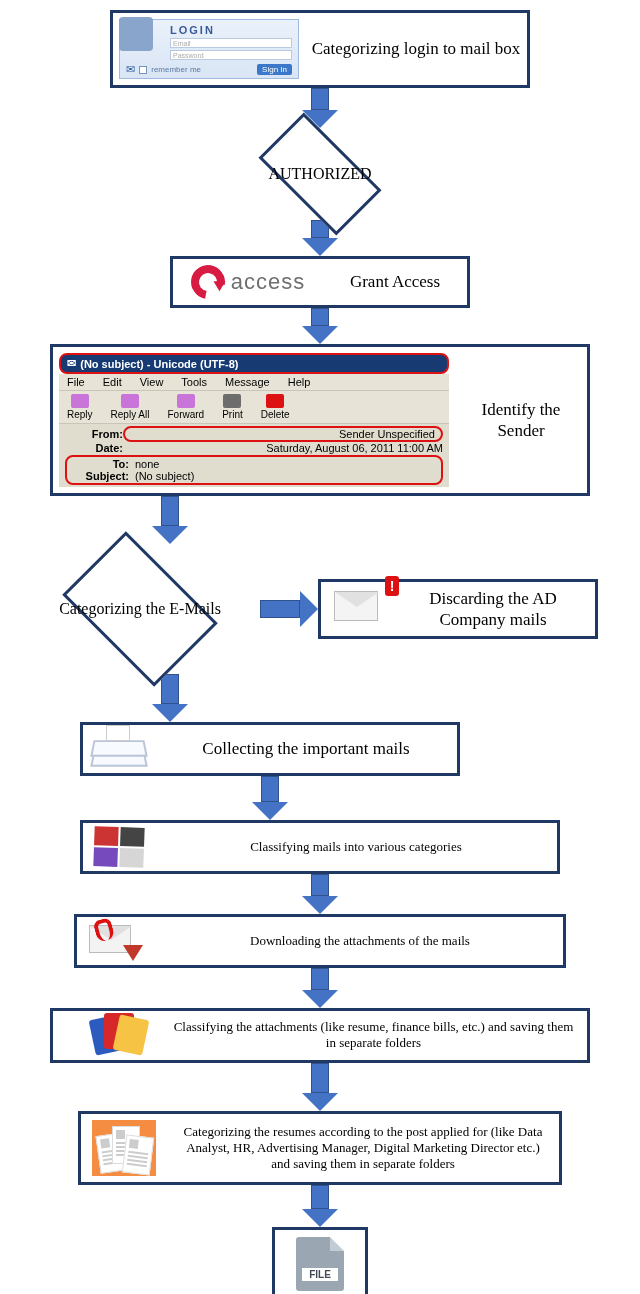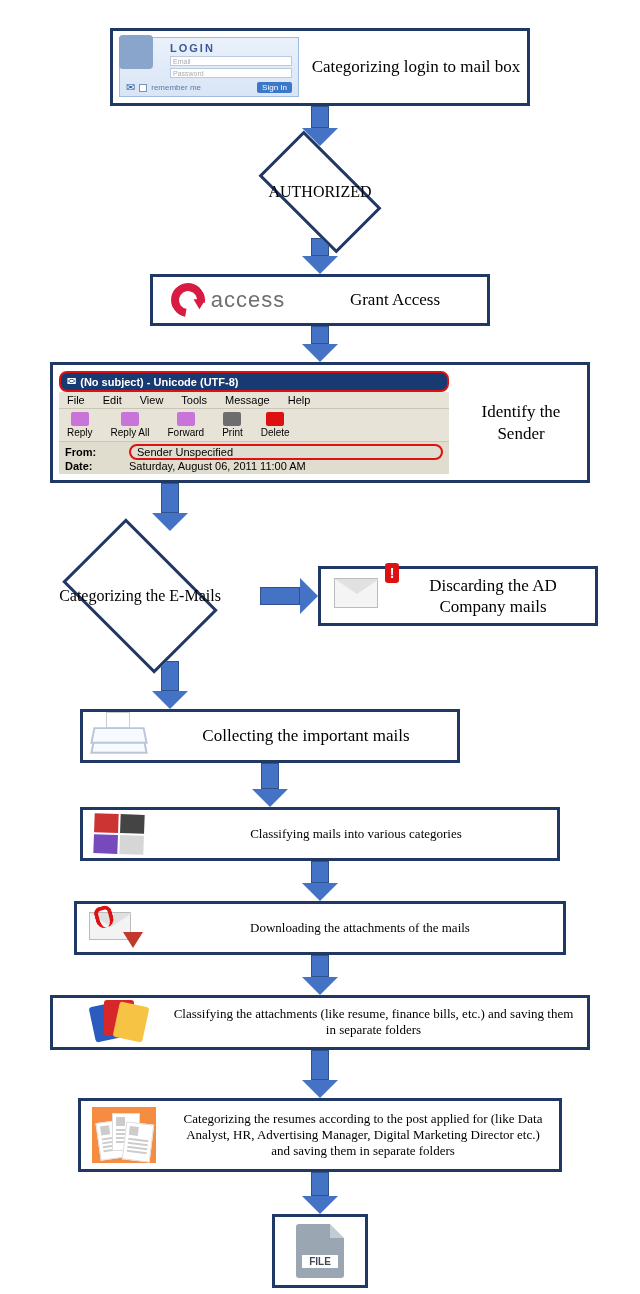--- a/index.html
+++ b/index.html
@@ -180,21 +180,21 @@
     border-bottom:1px solid #c9c5b8;
   }
   .mail .tool .tbtn { display:flex; flex-direction:column; align-items:center; font-size:10px;}
   .mail .tool .tbtn .ticon { width:18px; height:14px; background:#c974d8; border-radius:2px; margin-bottom:1px;}
   .mail .tool .tbtn.print .ticon { background:#6d6d6d;}
   .mail .tool .tbtn.del .ticon { background:#d11;}
   .mail .hdr {
     background:#e1ddce;
     padding:2px 6px;
   }
-  .mail .hdrrow { display:flex; gap:6px; align-items:center; }
+  .mail .hdrrow { display:flex; align-items:center;text-align:right; }
   .mail .hdrrow .lbl { width:58px; font-weight:bold;}
   .mail .pill {
     border:2px solid #d11;
     border-radius:8px;
     padding:0 6px;
     flex:1;
     background:#e1ddce;
   }
   
   .mini { width:60px; height:48px; display:flex; align-items:center; justify-content:center;}
@@ -259,21 +259,21 @@
   .fileicon::before{content:"";position:absolute;right:0;top:0;width:0;height:0;border-left:14px solid #c2ccd5;border-top:14px solid #fff;}
   .fileicon .lbl{position:absolute;left:6px;right:6px;bottom:10px;background:#fff;color:#414b57;font-size:10px;text-align:center;font-family:Arial;font-weight:bold;padding:1px 0;}
   .identify-box .text { padding: 4px 10px; flex-direction:column; font-size:17px;}
   .wide .text{font-size:13px;}
 </style>
 </head>
 <body>
 
 <div class="col">
 
-  <div class="box" style="width:420px;margin-top:18px;">
+  <div class="box" style="width:420px;">
     <div style="flex:0 0 190px; padding:6px;" class="login-wrap">
       <div class="login">
         <div class="sil"></div>
         <div class="title">LOGIN</div>
         <div class="field">Email</div>
         <div class="field">Password</div>
         <div class="row2">
           <span style="color:#2e5aa0;font-size:11px;">✉</span>
           <div class="chk"></div>
           <div class="remember">remember me</div>
@@ -292,21 +292,21 @@
   <div class="diamond-wrap" style="width:220px;height:92px;">
     <div class="diamond-shape" style="width:110px;height:64px;"></div>
     <div class="diamond-label">AUTHORIZED</div>
   </div>
 
   <div class="arrow-down">
     <div class="stem" style="height:18px;"></div>
       <div class="head"></div>
   </div>
 
-  <div class="box" style="width:340px;">
+  <div class="box" style="width:300px;">
     <div style="flex:0 0 150px; display:flex;align-items:center;justify-content:center;padding:6px;">
       <div class="access-logo">
         <div class="ring"></div>
         <div class="word">access</div>
       </div>
     </div>
     <div class="text" style="flex:1;">Grant Access</div>
   </div>
 
   <div class="arrow-down">
@@ -353,20 +353,32 @@
         </div>
         <div class="hdr">
           <div class="hdrrow">
               <div class="lbl">From:</div>
               <div class="pill">Sender Unspecified</div>
             </div>
           <div class="hdrrow">
               <div class="lbl">Date:</div>
               <div style="flex:1;">Saturday, August 06, 2011 11:00 AM</div>
             </div>
+          <div class="hdrrow" style="margin-top:1px;">
+            <div style="flex:1;border:2px solid #d11;border-radius:8px;padding:1px 4px;">
+              <div style="display:flex;gap:6px;">
+                  <div class="lbl">To:</div>
+                  <div>none</div>
+                </div>
+              <div style="display:flex;gap:6px;">
+                  <div class="lbl">Subject:</div>
+                  <div>(No subject)</div>
+                </div>
+            </div>
+          </div>
         </div>
       </div>
     </div>
     <div class="text" style="flex:1;">Identify the Sender</div>
   </div>
 
   <div class="arrow-down" style="align-self:center;margin-left:-300px;">
     <div class="stem" style="height:30px;"></div>
       <div class="head"></div>
   </div>

